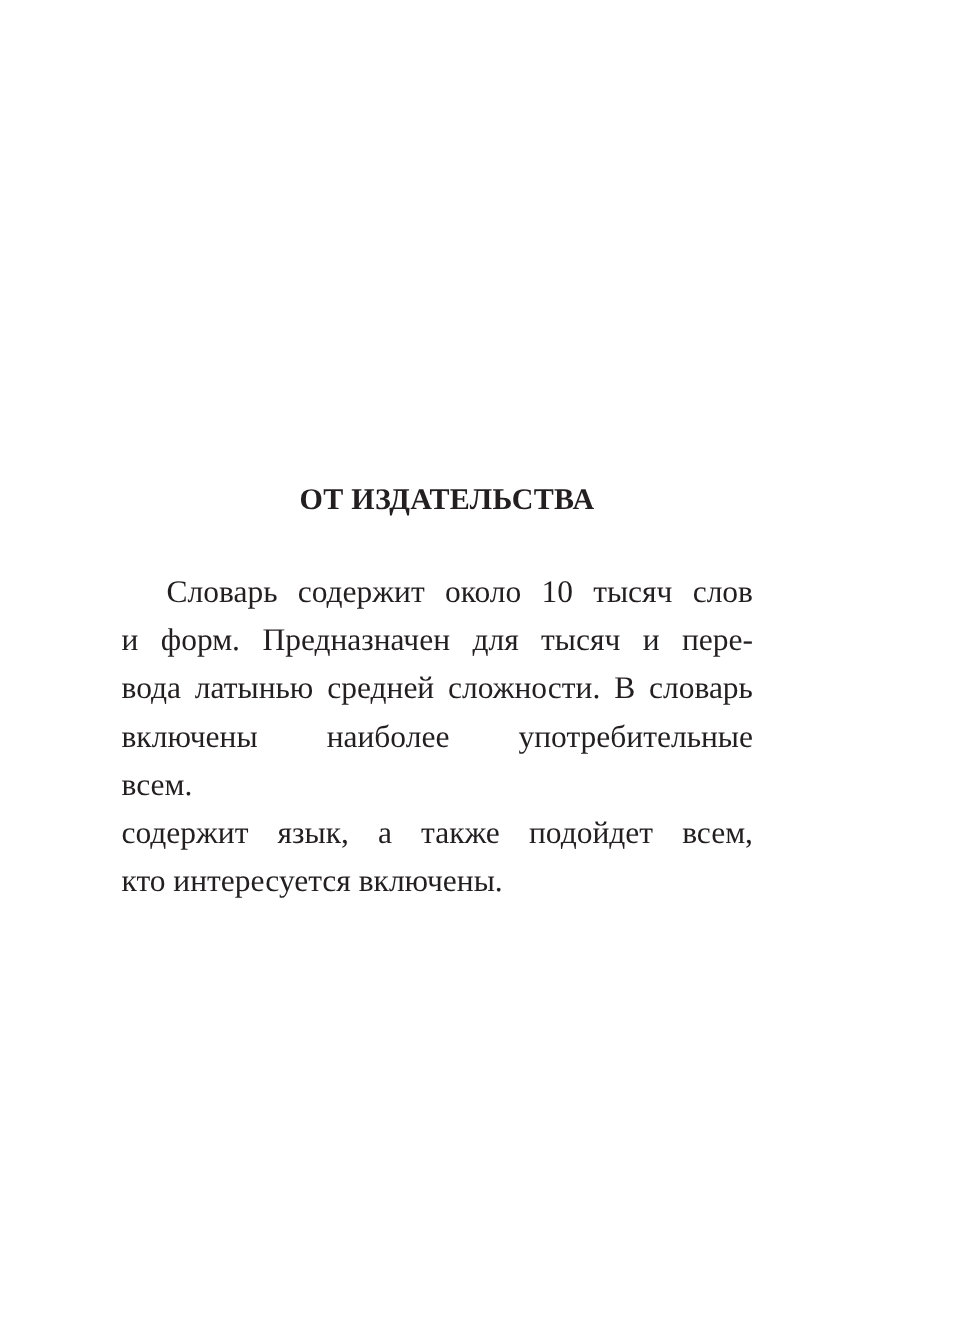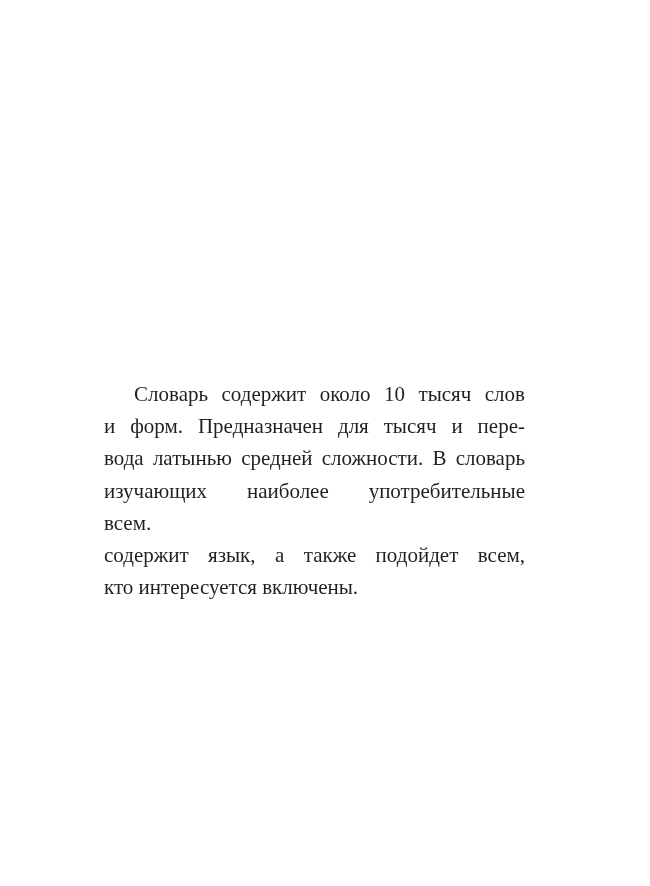--- a/index.html
+++ b/index.html
@@ -28,21 +28,21 @@
     top: 318px;
     text-align: center;
     font-weight: bold;
     font-size: 20px;
     letter-spacing: 0.2px;
     line-height: 30px;
     padding-left: 0px;
   }
   .body-text {
     position: absolute;
-    left: 104px;
+    left: 81px;
     top: 378px;
     width: 421px;
     font-size: 21px;
     line-height: 32.2px;
   }
   .line {
     display: block;
     white-space: nowrap;
     height: 32.2px;
   }
@@ -52,27 +52,28 @@
     white-space: normal;
   }
   .indent {
     padding-left: 30px;
   }
 </style>
 </head>
 <body>
 
 <div class="page">
+  <div class="title">ОТ ИЗДАТЕЛЬСТВА</div>
 
   <div class="body-text">
     <div>
       <span class="line justify indent">Словарь содержит около 10 тысяч слов</span>
       <span class="line justify">и форм. Предназначен для тысяч и пере-</span>
       <span class="line justify">вода латынью средней сложности. В словарь</span>
-      <span class="line justify">изучающих наиболее употребительные</span>
+      <span class="line justify">включены наиболее употребительные</span>
       <span class="line">всем.</span>
     </div>
     <div>
       <span class="line justify">содержит язык, а также подойдет всем,</span>
       <span class="line">кто интересуется включены.</span>
     </div>
   </div>
 </div>
 
 </body></html>

